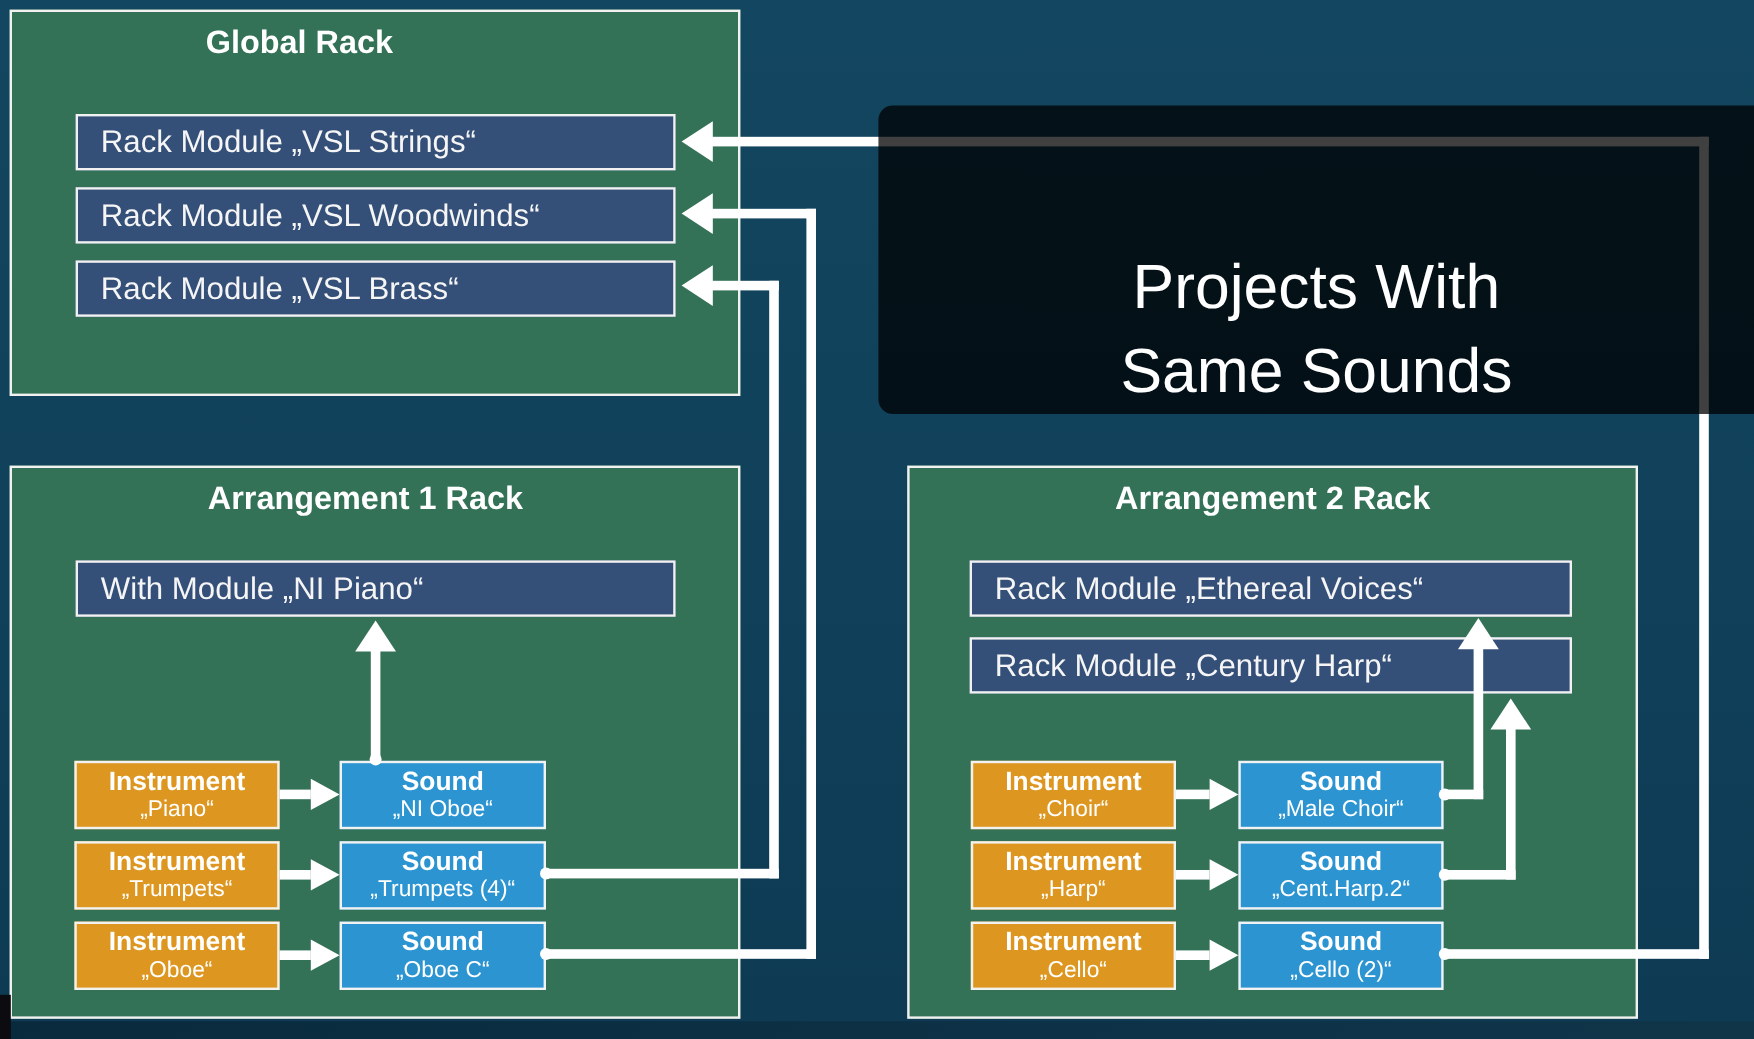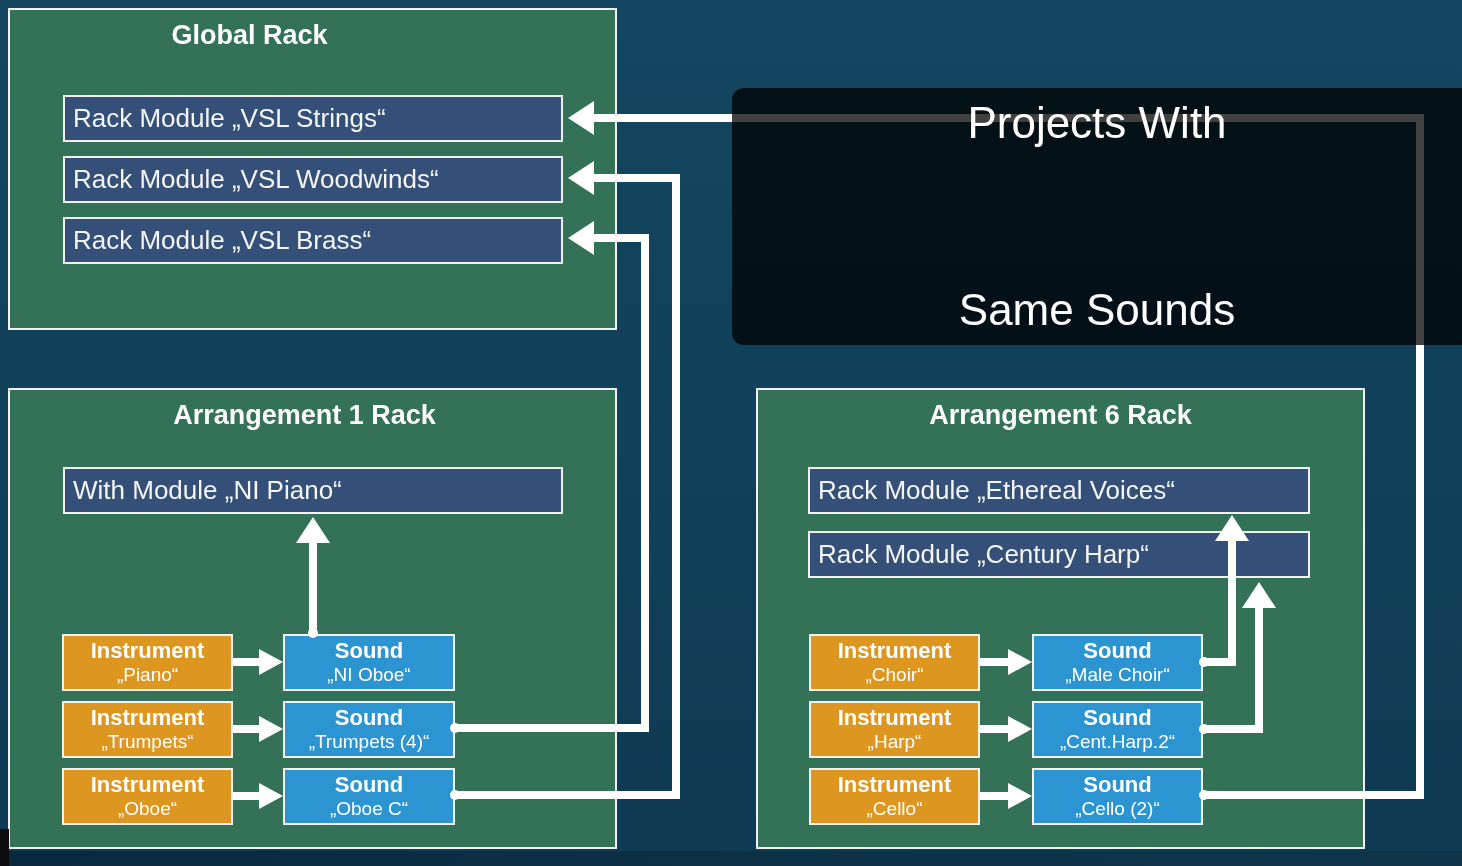--- a/index.html
+++ b/index.html
@@ -7,39 +7,39 @@
     position:relative;width:1462px;height:866px;overflow:hidden;
     background:linear-gradient(180deg,#134660 0%,#10405a 55%,#0e3a53 100%);
     font-family:"Liberation Sans",sans-serif;
     -webkit-font-smoothing:antialiased;
   }
   .abs{position:absolute;}
   .rack{background:#347257;border:2px solid #f1f1f1;box-sizing:border-box;z-index:1;}
   .rack-title{z-index:2;color:#ffffff;font-size:27px;font-weight:bold;text-align:center;line-height:30px;}
   .module{
     background:#344f78;border:2px solid #f1f1f1;box-sizing:border-box;z-index:2;
-    color:#f5f5f5;font-size:26px;line-height:43px;padding-left:8px;white-space:nowrap;overflow:hidden;
+    color:#f5f5f5;font-size:26px;line-height:43px;padding-left:19px;white-space:nowrap;overflow:hidden;
   }
   .cell{
     border:2px solid #f2f2f2;box-sizing:border-box;z-index:2;color:#ffffff;
     text-align:center;padding-top:3px;overflow:hidden;
   }
   .cell .t{font-size:22px;font-weight:bold;line-height:24px;}
   .cell .n{font-size:19px;line-height:24px;}
   .ibox{background:#dd9720;}
   .sbox{background:#2c95d1;}
   .line{background:#ffffff;z-index:3;}
   .nub{width:10px;height:10px;border-radius:50%;background:#ffffff;z-index:3;}
   .head-left{width:0;height:0;z-index:3;border-top:17px solid transparent;border-bottom:17px solid transparent;border-right:26px solid #ffffff;}
   .head-right{width:0;height:0;z-index:3;border-top:13px solid transparent;border-bottom:13px solid transparent;border-left:24px solid #ffffff;}
   .head-up{width:0;height:0;z-index:3;border-left:17px solid transparent;border-right:17px solid transparent;border-bottom:26px solid #ffffff;}
   .note{
     background:rgba(0,0,0,0.75);border-radius:12px 0 0 12px;z-index:4;
-    display:flex;flex-direction:column;justify-content:space-between;
-    color:#ffffff;text-align:center;font-size:44px;line-height:70px;font-weight:400;
+    display:flex;flex-direction:column;justify-content:flex-end;
+    color:#ffffff;text-align:center;font-size:52px;line-height:70px;font-weight:400;
   }
   .letterbox{background:linear-gradient(90deg,#092a3c 0%,#0d3146 60%,#103549 100%);z-index:0;}
   .artifact{background:#0b0b10;z-index:5;}
 </style>
 </head>
 <body>
 
 <div id="canvas">
 
   <div class="abs letterbox" style="left:0;top:851px;width:1462px;height:15px;"></div>
@@ -77,21 +77,21 @@
   <div class="abs cell sbox" style="left:283px;top:701px;width:172px;height:57px;">
     <div class="t">Sound</div>
     <div class="n">„Trumpets (4)“</div>
   </div>
   <div class="abs cell sbox" style="left:283px;top:768px;width:172px;height:57px;">
     <div class="t">Sound</div>
     <div class="n">„Oboe C“</div>
   </div>
 
   <div class="abs rack" style="left:756px;top:388px;width:609px;height:461px;"></div>
-  <div class="abs rack-title" style="left:756px;top:400px;width:609px;">Arrangement 6 Rack</div>
+  <div class="abs rack-title" style="left:756px;top:400px;width:609px;">Arrangement 2 Rack</div>
 
   <div class="abs module" style="left:808px;top:467px;width:502px;height:47px;">Rack Module „Ethereal Voices“</div>
   <div class="abs module" style="left:808px;top:531px;width:502px;height:47px;">Rack Module „Century Harp“</div>
 
   <div class="abs cell ibox" style="left:809px;top:634px;width:171px;height:57px;">
     <div class="t">Instrument</div>
     <div class="n">„Choir“</div>
   </div>
   <div class="abs cell ibox" style="left:809px;top:701px;width:171px;height:57px;">
     <div class="t">Instrument</div>

